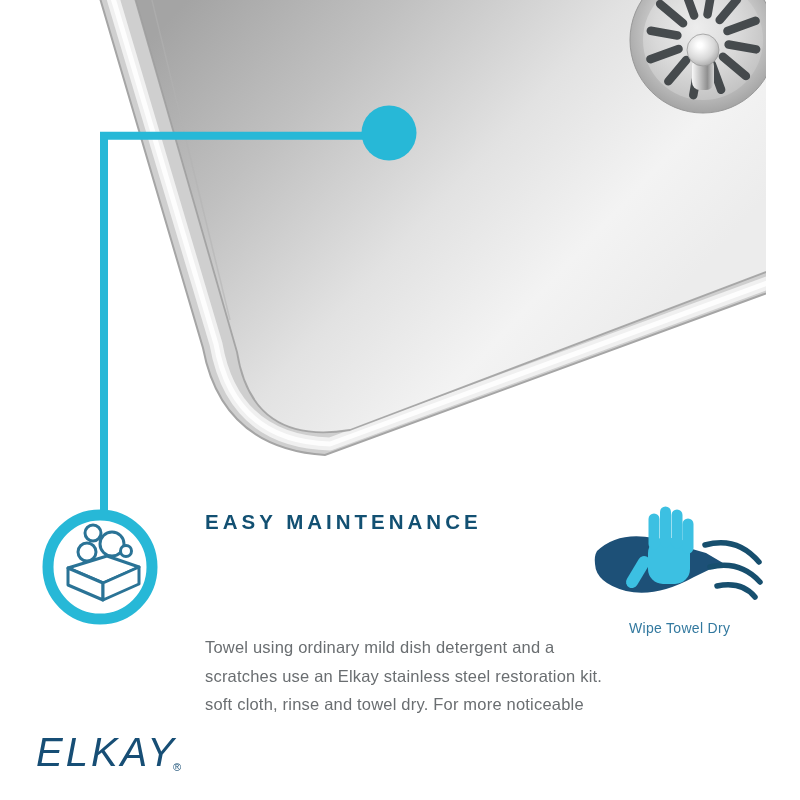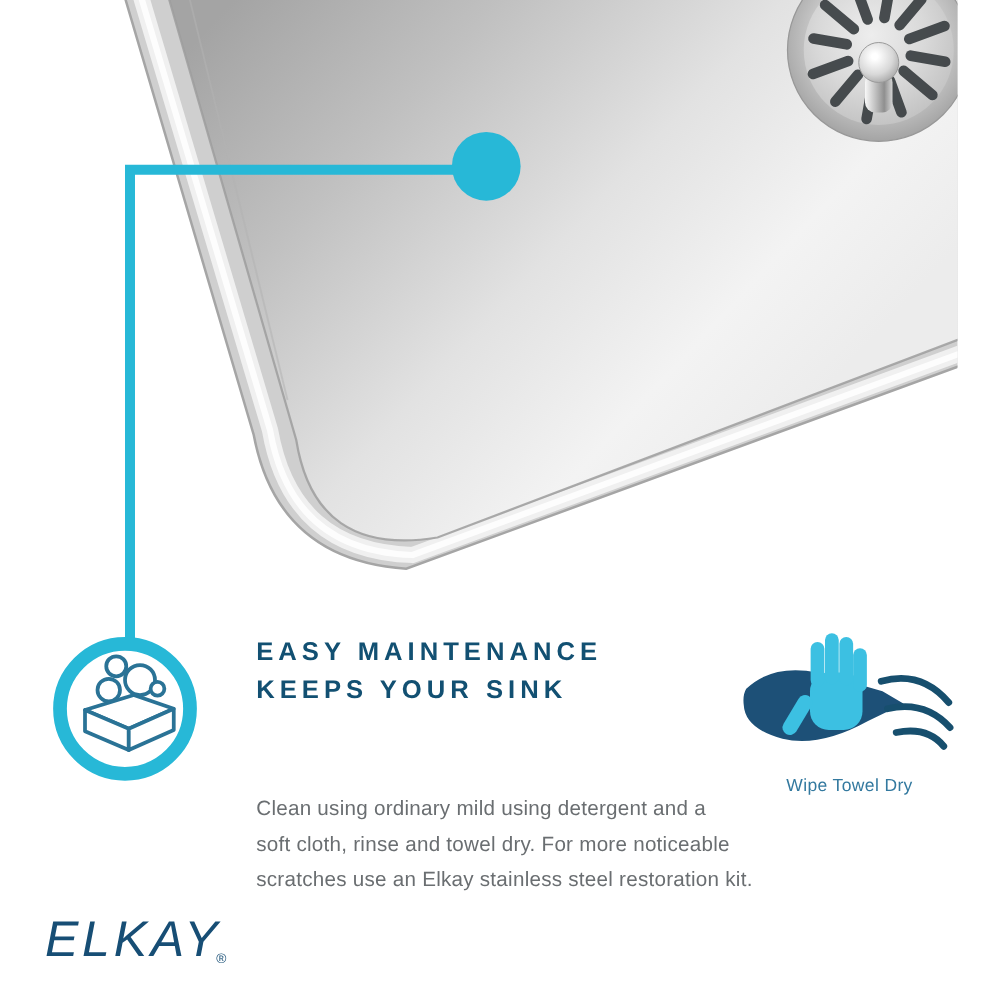--- a/index.html
+++ b/index.html
@@ -123,27 +123,26 @@
       <path d="M 62 75 L 62 92 L 98 76 L 98 59 Z"></path>
       <circle cx="52" cy="25" r="8"></circle>
       <circle cx="71" cy="36" r="12"></circle>
       <circle cx="46" cy="44" r="9"></circle>
       <circle cx="85" cy="43" r="5.5"></circle>
     </g>
   </svg>
 
   <div class="heading">
     <div>EASY MAINTENANCE</div>
-    <div>KEEPS YOUR SINK</div>
   </div>
 
   <div class="body-text">
-    <div>Clean using ordinary mild using detergent and a</div>
+    <div>Towel using ordinary mild dish detergent and a</div>
+    <div>scratches use an Elkay stainless steel restoration kit.</div>
     <div>soft cloth, rinse and towel dry. For more noticeable</div>
-    <div>scratches use an Elkay stainless steel restoration kit.</div>
   </div>
 
   <svg class="wipe-icon" width="190" height="115" viewBox="0 0 190 115" aria-hidden="true">
     <path d="M 15 53 Q 36 33 72 40 L 124 55 L 141 65 L 112 79 Q 74 100 44 93 Q 14 85 13 66 Q 12 58 15 53 Z" fill="#1d5077"></path>
     <g fill="#3cc0e2" stroke="#3cc0e2">
       <rect x="66" y="40" width="42" height="46" rx="15" stroke="none"></rect>
       <path d="M 72 46 L 72 21" stroke-width="11" stroke-linecap="round"></path>
       <path d="M 83.5 44 L 83.5 14" stroke-width="11" stroke-linecap="round"></path>
       <path d="M 95 45 L 95 17" stroke-width="11" stroke-linecap="round"></path>
       <path d="M 106 50 L 106 26" stroke-width="11" stroke-linecap="round"></path>

